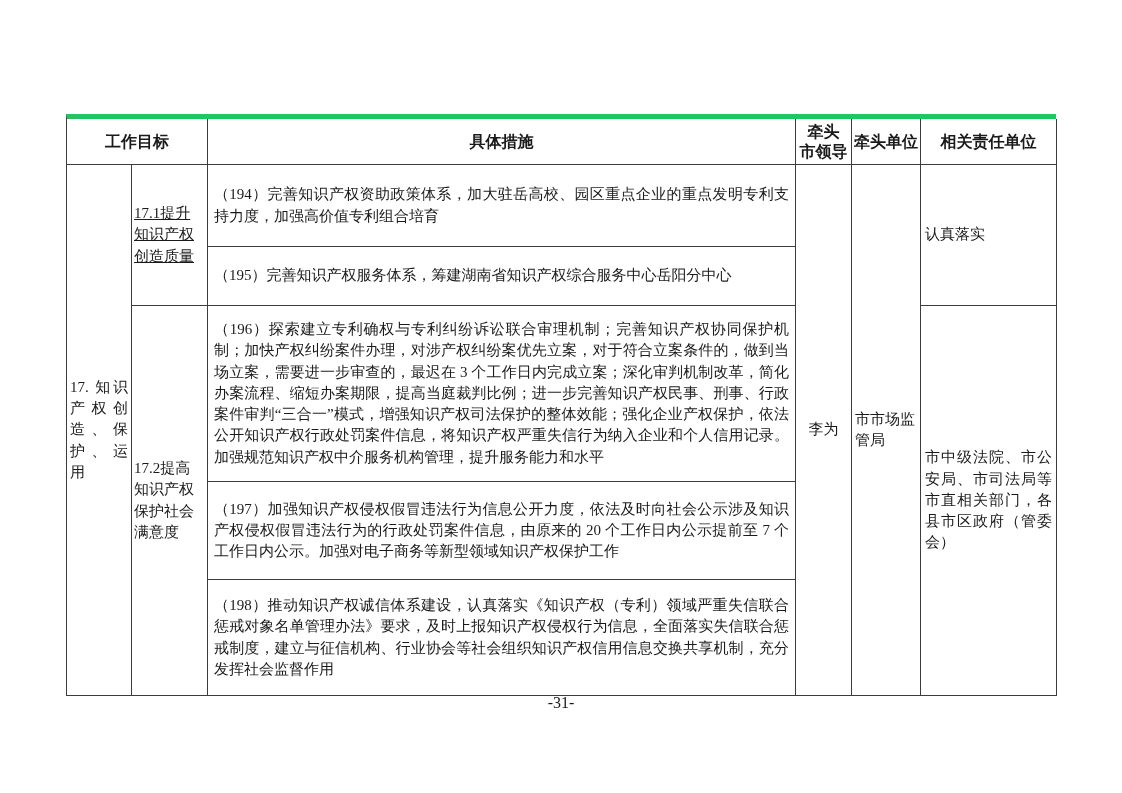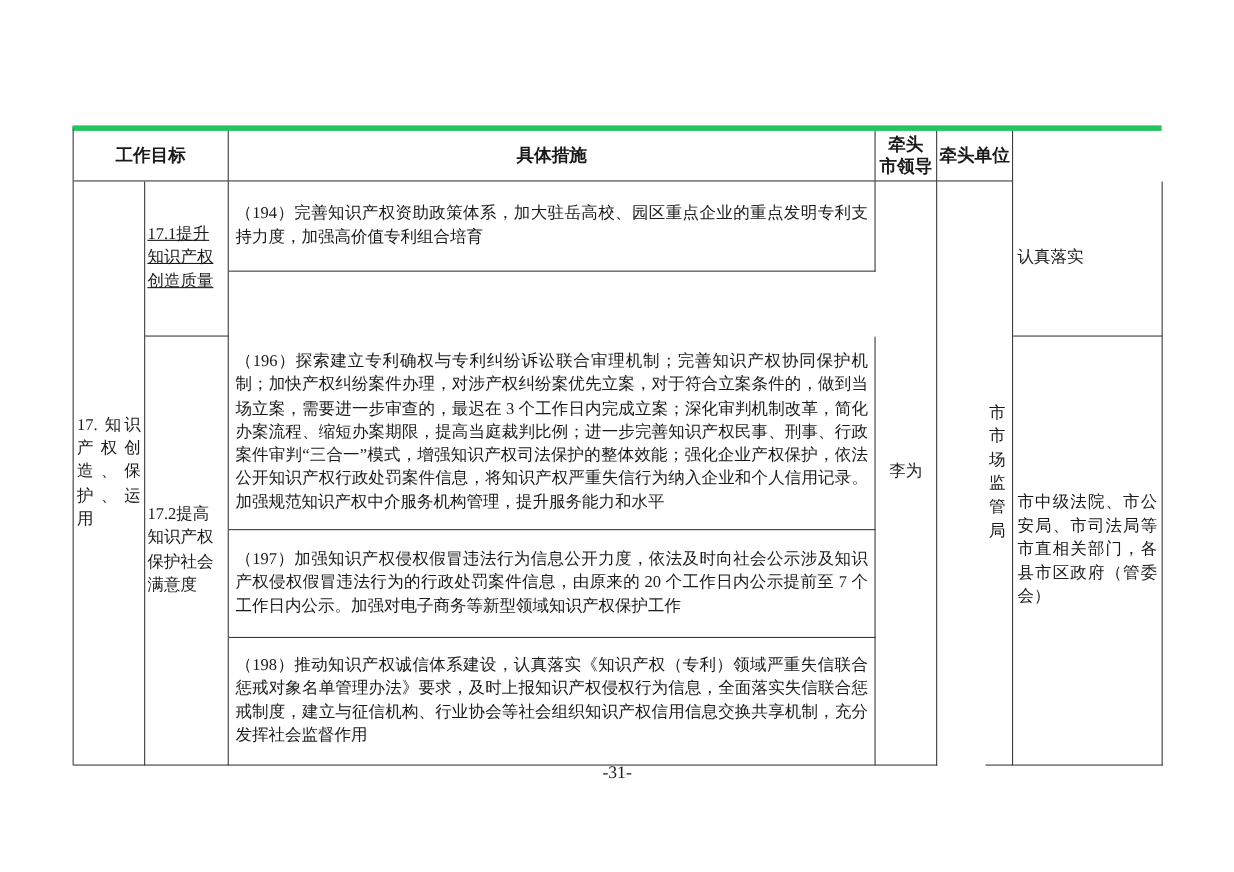--- a/index.html
+++ b/index.html
@@ -46,21 +46,21 @@
 
   .goal-cell    { grid-column: 1; grid-row: 2 / 7; padding: 2px 3px; }
   .sub1-cell    { grid-column: 2; grid-row: 2 / 4; padding: 2px 2px; text-decoration: underline; }
   .sub2-cell    { grid-column: 2; grid-row: 4 / 7; padding: 2px 2px; }
   .m194 { grid-column: 3; grid-row: 2; }
   .m195 { grid-column: 3; grid-row: 3; }
   .m196 { grid-column: 3; grid-row: 4; }
   .m197 { grid-column: 3; grid-row: 5; }
   .m198 { grid-column: 3; grid-row: 6; }
   .leader-cell { grid-column: 4; grid-row: 2 / 7; justify-content: center; text-align: center; }
-  .unit-cell   { grid-column: 5; grid-row: 2 / 7; padding: 2px 3px; margin-left: 44px; }
+  .unit-cell   { grid-column: 5; grid-row: 2 / 7; padding: 2px 3px; }
   .resp1-cell  { grid-column: 6; grid-row: 2 / 4; padding: 2px 4px; }
   .resp2-cell  { grid-column: 6; grid-row: 4 / 7; padding: 2px 4px; justify-content: center; }
 
   .measure { padding: 3px 6px; }
   .measure span, .justify { text-align: justify; text-justify: inter-character; width: 100%; display: block; }
 
   .page-number {
     position: absolute;
     top: 694px; left: 0; width: 100%;
     text-align: center;
@@ -69,34 +69,38 @@
 </style>
 </head>
 <body>
 
 <div class="doc-table">
   <div class="cell header h-worktarget">工作目标</div>
   <div class="cell header h-measures">具体措施</div>
   <div class="cell header h-leader prewrap">牵头
 市领导</div>
   <div class="cell header h-unit">牵头单位</div>
+  <div class="cell header h-resp">相关责任单位</div>
 
   <div class="cell goal-cell">
       <span class="justify">17. 知识产权创造、保护、运用</span>
     </div>
 
   <div class="cell sub1-cell">
       <span>17.1提升知识产权创造质量</span>
     </div>
   <div class="cell sub2-cell">
       <span>17.2提高知识产权保护社会满意度</span>
     </div>
 
   <div class="cell measure m194">
       <span>（194）完善知识产权资助政策体系，加大驻岳高校、园区重点企业的重点发明专利支持力度，加强高价值专利组合培育</span>
+    </div>
+  <div class="cell measure m195">
+      <span>（195）完善知识产权服务体系，筹建湖南省知识产权综合服务中心岳阳分中心</span>
     </div>
   <div class="cell measure m196">
       <span>（196）探索建立专利确权与专利纠纷诉讼联合审理机制；完善知识产权协同保护机制；加快产权纠纷案件办理，对涉产权纠纷案优先立案，对于符合立案条件的，做到当场立案，需要进一步审查的，最迟在 3 个工作日内完成立案；深化审判机制改革，简化办案流程、缩短办案期限，提高当庭裁判比例；进一步完善知识产权民事、刑事、行政案件审判“三合一”模式，增强知识产权司法保护的整体效能；强化企业产权保护，依法公开知识产权行政处罚案件信息，将知识产权严重失信行为纳入企业和个人信用记录。加强规范知识产权中介服务机构管理，提升服务能力和水平</span>
     </div>
   <div class="cell measure m197">
       <span>（197）加强知识产权侵权假冒违法行为信息公开力度，依法及时向社会公示涉及知识产权侵权假冒违法行为的行政处罚案件信息，由原来的 20 个工作日内公示提前至 7 个工作日内公示。加强对电子商务等新型领域知识产权保护工作</span>
     </div>
   <div class="cell measure m198">
       <span>（198）推动知识产权诚信体系建设，认真落实《知识产权（专利）领域严重失信联合惩戒对象名单管理办法》要求，及时上报知识产权侵权行为信息，全面落实失信联合惩戒制度，建立与征信机构、行业协会等社会组织知识产权信用信息交换共享机制，充分发挥社会监督作用</span>
     </div>

